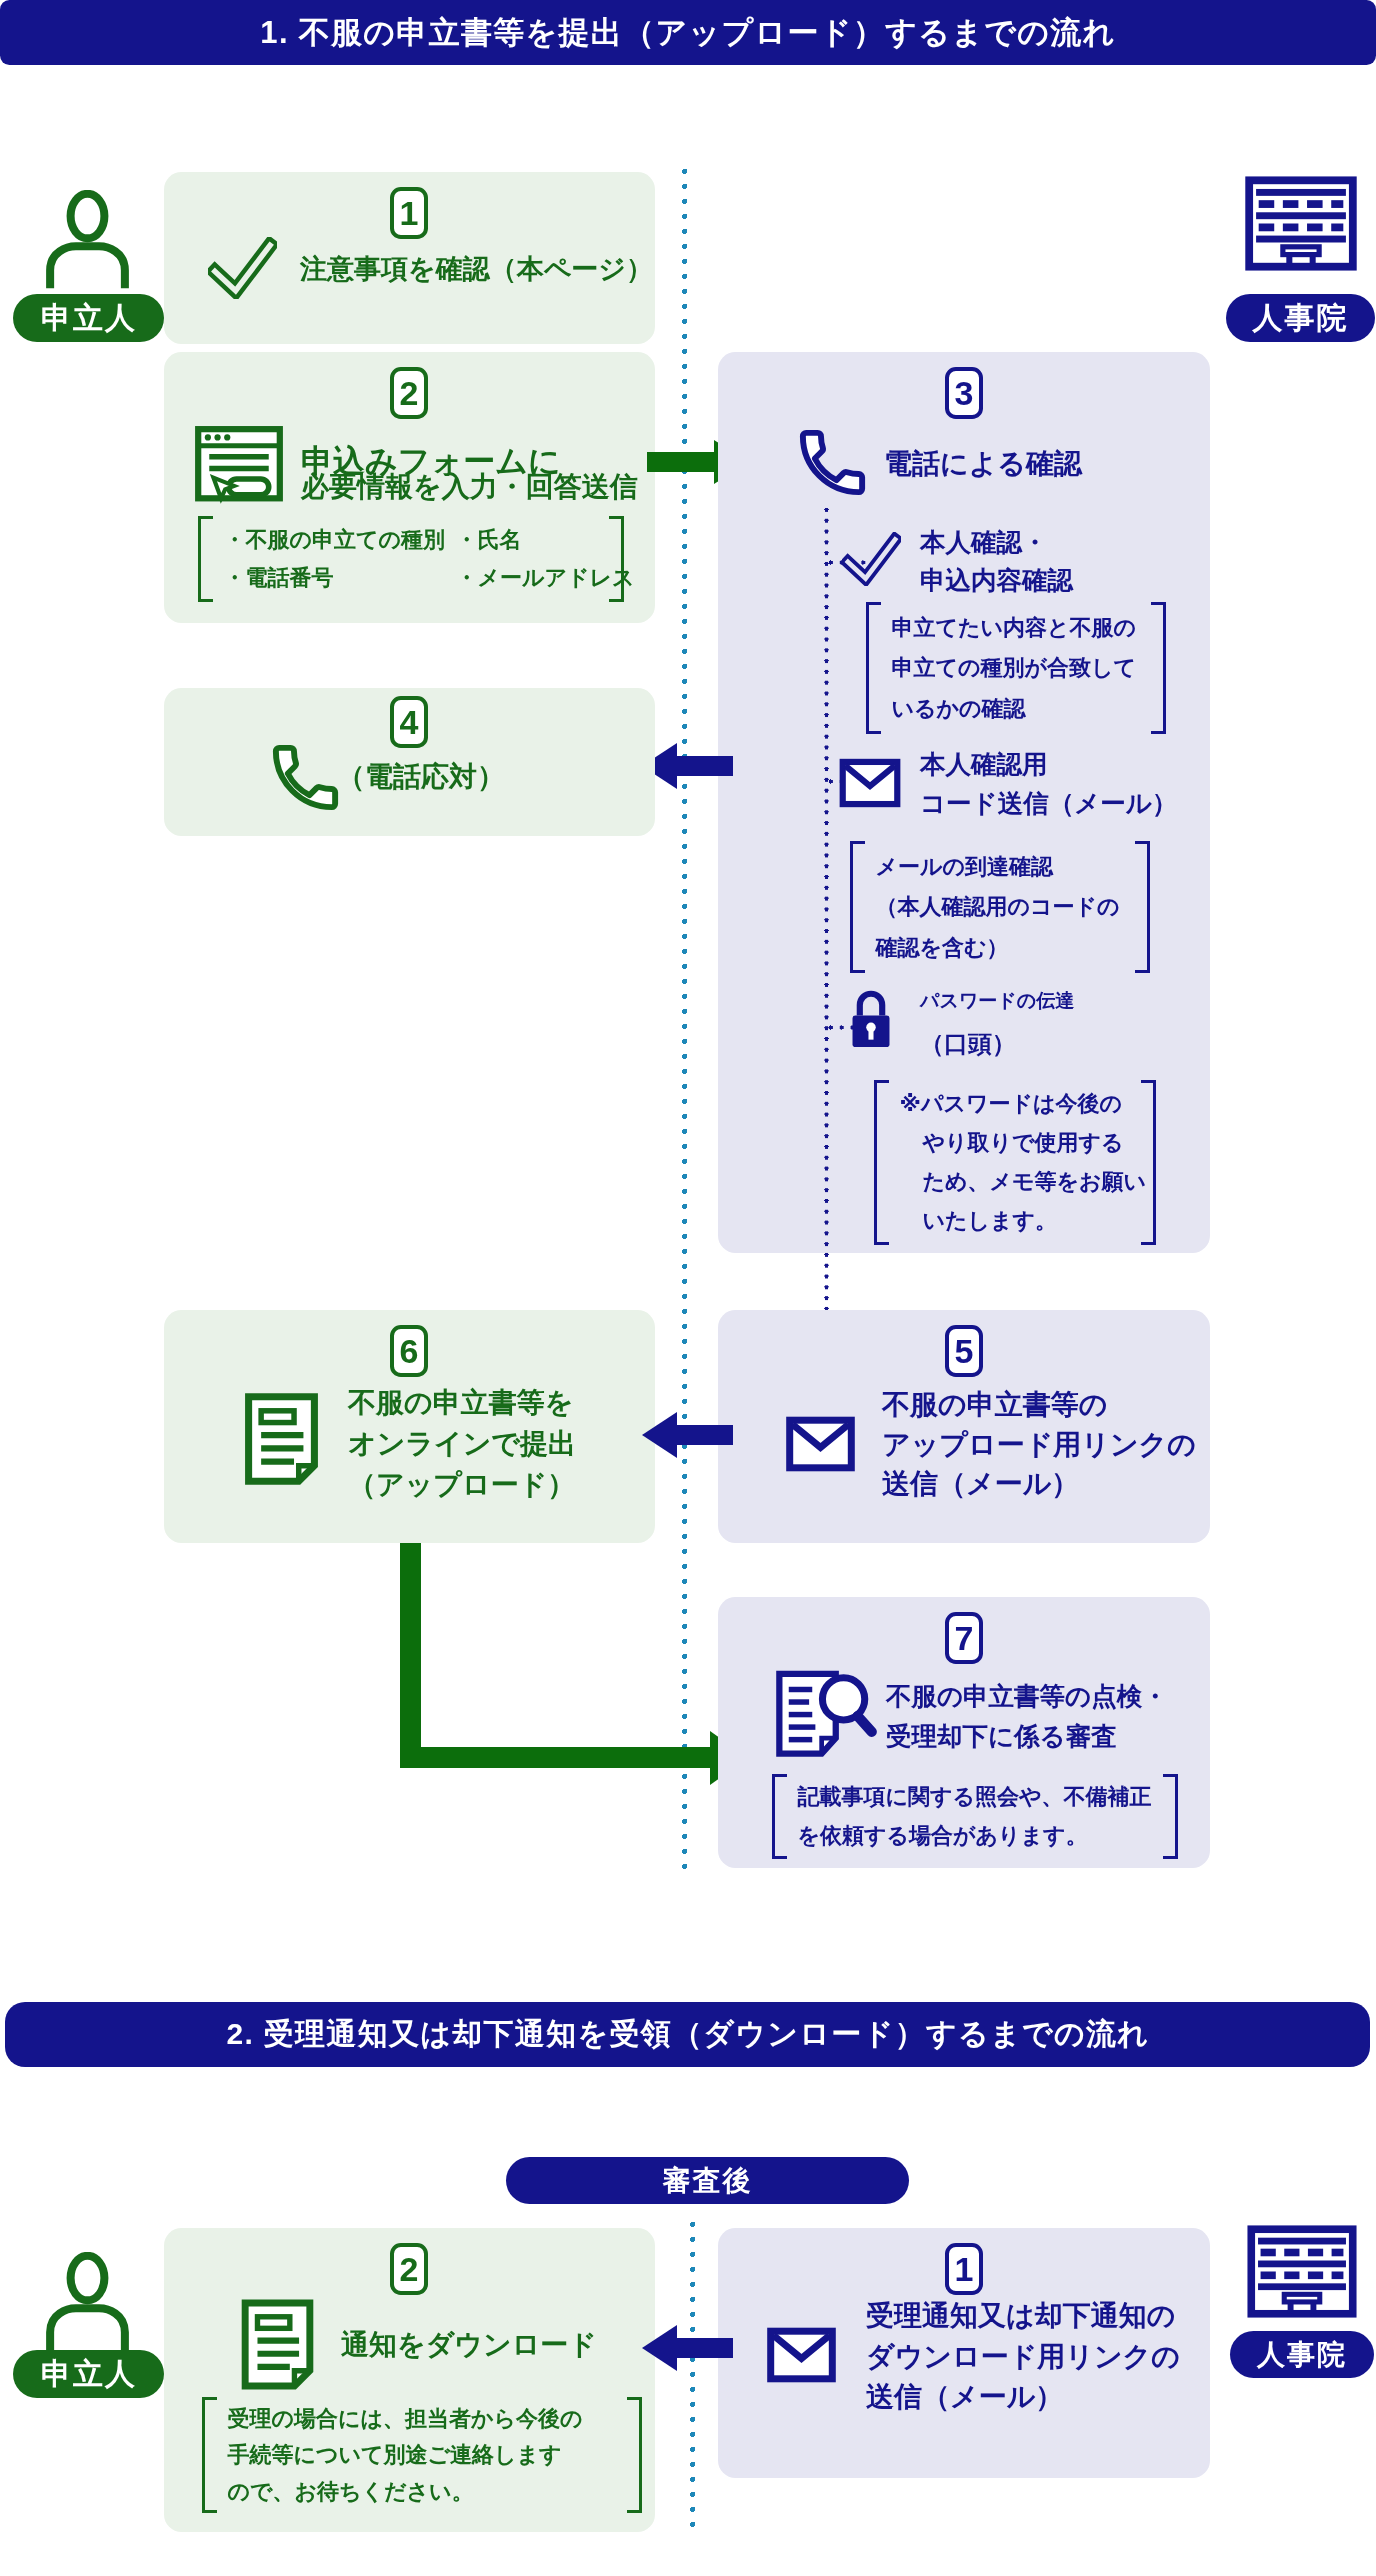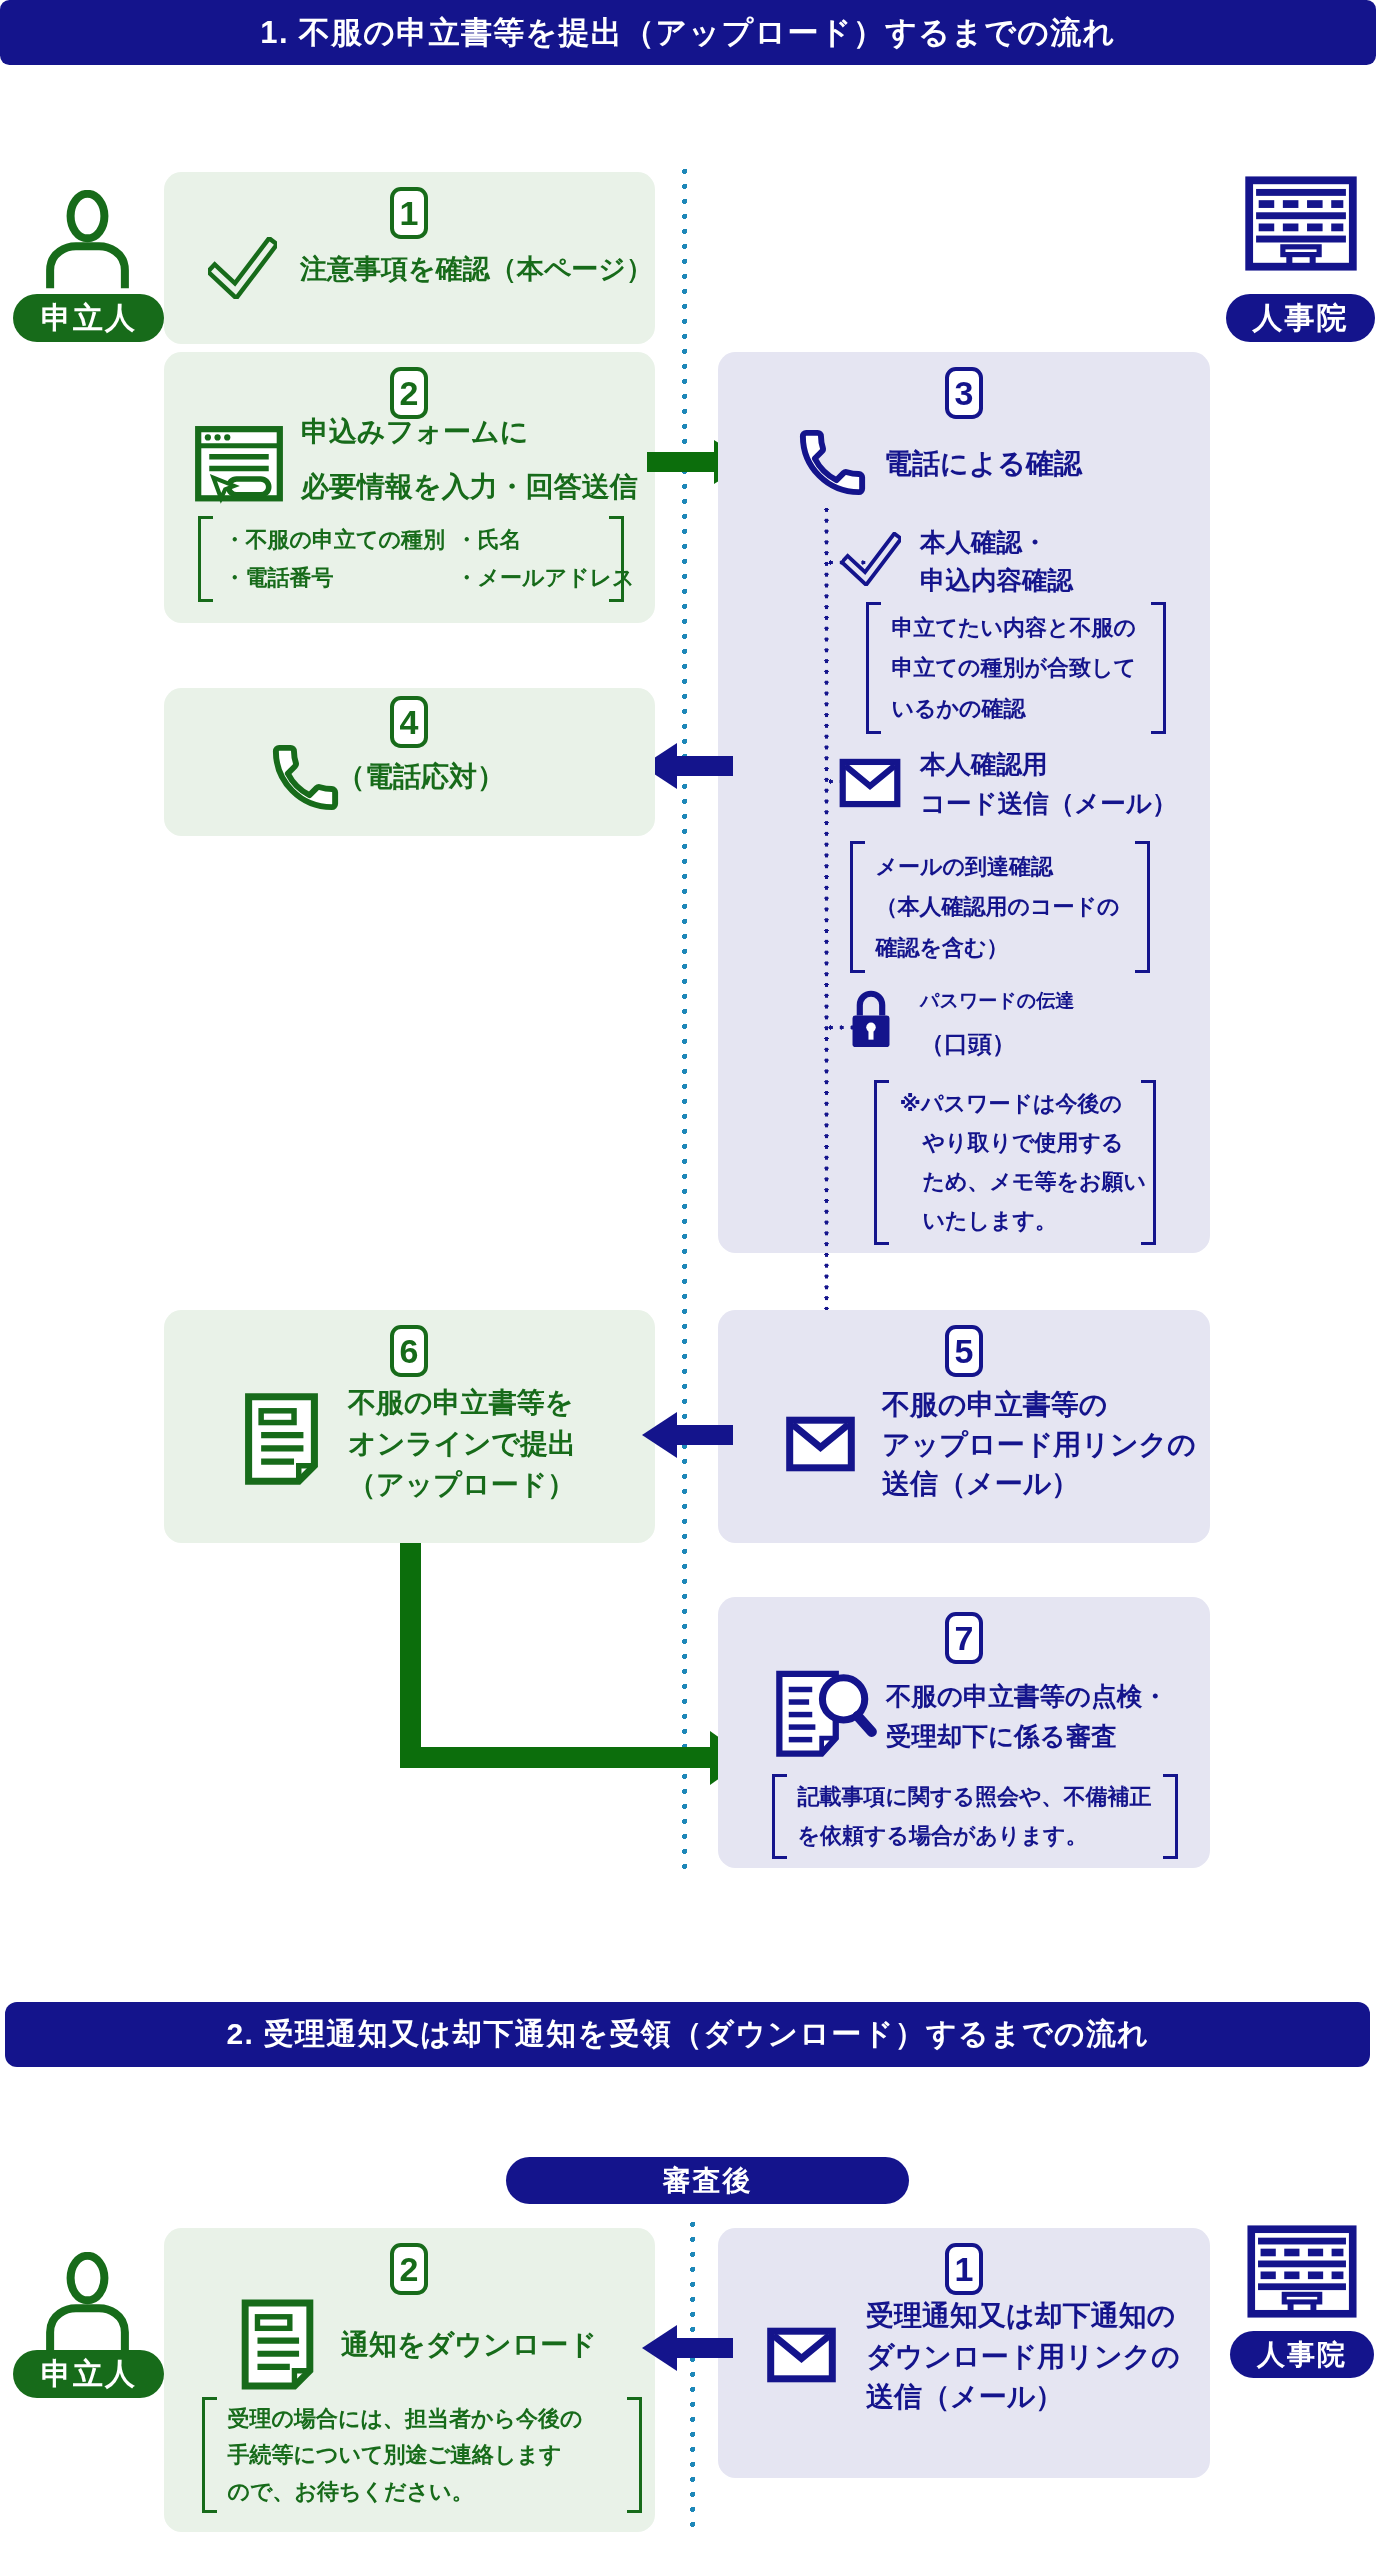--- a/index.html
+++ b/index.html
@@ -110,21 +110,21 @@
         <line x1="6" y1="30" x2="124" y2="30" stroke="#176B1A" stroke-width="7"></line>
         <circle cx="20" cy="18" r="4.5" fill="#176B1A"></circle>
           <circle cx="34" cy="18" r="4.5" fill="#176B1A"></circle>
           <circle cx="48" cy="18" r="4.5" fill="#176B1A"></circle>
         <line x1="22" y1="46" x2="108" y2="46" stroke="#176B1A" stroke-width="8"></line>
         <line x1="22" y1="63" x2="108" y2="63" stroke="#176B1A" stroke-width="8"></line>
         <rect x="50" y="78" width="58" height="23" rx="11.5" fill="none" stroke="#176B1A" stroke-width="8"></rect>
         <path d="M28 76 l30 12 -13 5 -6 13 z" fill="#fff" stroke="#176B1A" stroke-width="6"></path>
       </svg>
     </div>
-    <div class="lbl tg" style="left:137px;top:61px;font-size:28px;text-align:right;">申込みフォームに</div>
+    <div class="lbl tg" style="left:137px;top:88px;font-size:32px;text-align:right;">申込みフォームに</div>
     <div class="lbl tg" style="left:137px;top:116px;font-size:28px;">必要情報を入力・回答送信</div>
     <div class="note tg" style="left:34px;top:164px;width:426px;height:86px;">
       <div class="bkl"></div>
       <div class="bkr"></div>
       <div class="nlines">
         <div><span style="display:inline-block;width:232px;">・不服の申立ての種別</span><span>・氏名</span></div>
         <div><span style="display:inline-block;width:232px;">・電話番号</span><span>・メールアドレス</span></div>
       </div>
     </div>
   </div>
@@ -284,21 +284,21 @@
     <div class="note tn" style="left:54px;top:177px;width:406px;height:85px;text-decoration:underline;">
       <div class="bkl"></div>
         <div class="bkr"></div>
       <div class="nlines">
         <div>記載事項に関する照会や、不備補正</div>
         <div>を依頼する場合があります。</div>
       </div>
     </div>
   </div>
 
-  <div class="banner" style="left:5.4px;top:2002px;width:1365px;height:65px;border-radius:12px;font-size:30px;">
+  <div class="banner" style="left:5.4px;top:2002px;width:1365px;height:65px;border-radius:20px;font-size:30px;">
     <span>2. 受理通知又は却下通知を受領（ダウンロード）するまでの流れ</span>
   </div>
 
   <div class="pill n" style="left:506px;top:2157px;width:403px;height:47px;font-size:28px;">
     <span>審査後</span>
   </div>
 
   <div class="dotline" style="left:689px;top:2221px;height:312px;"></div>
 
   <div class="abs" style="left:43px;top:2252px;width:89px;height:102px;">

